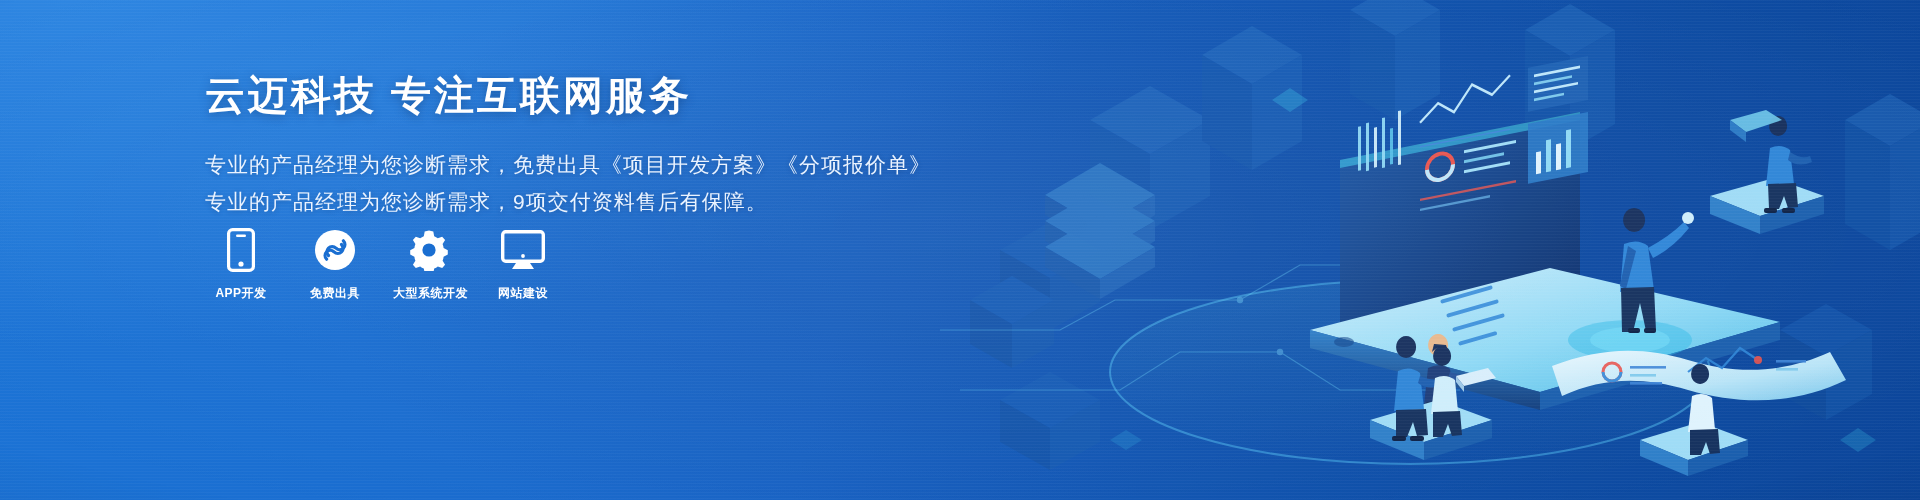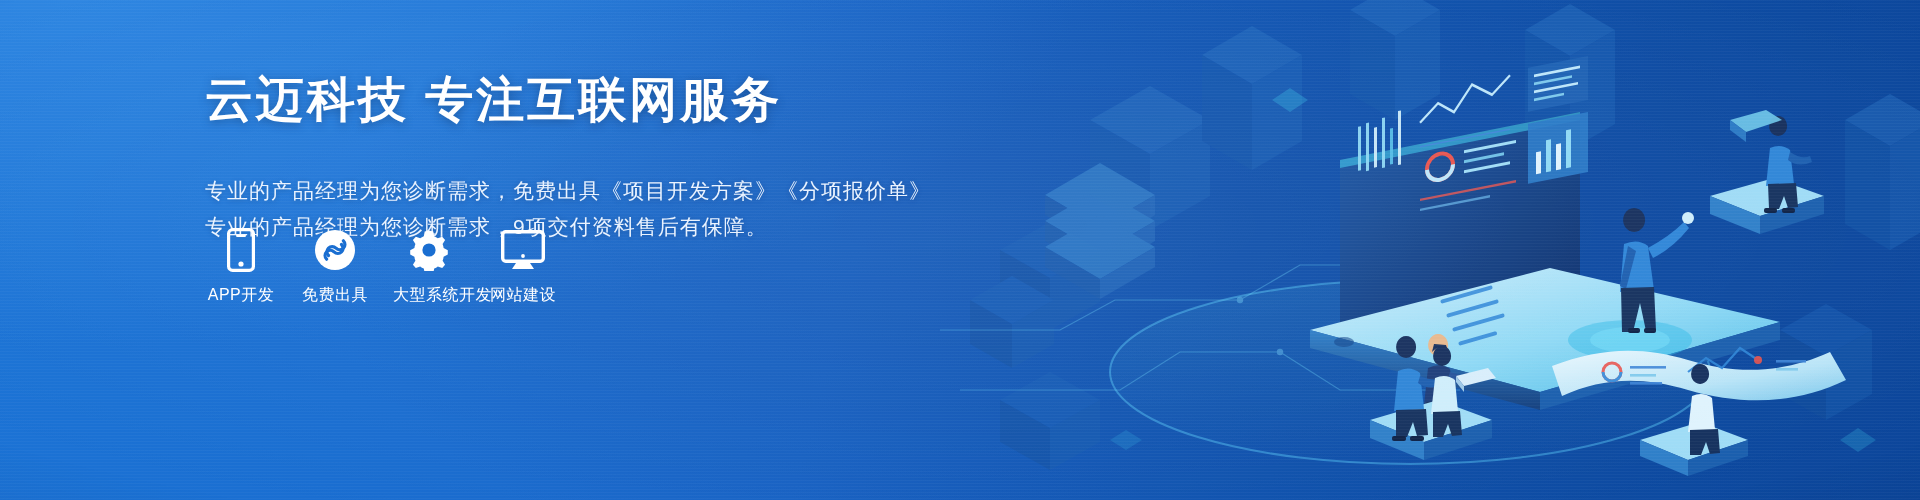--- a/index.html
+++ b/index.html
@@ -28,43 +28,43 @@
   #vignette{
     position:absolute; inset:0;
     background:radial-gradient(120% 120% at 50% 45%, rgba(255,255,255,.06) 0%, rgba(0,0,0,0) 55%, rgba(0,12,40,.20) 100%);
     pointer-events:none;
   }
 
   
   #copy { position:absolute; left:205px; top:72px; width:700px; }
 
   #headline{
-    font-size:48px; font-weight:bold; color:#ffffff;
+    font-size:40px; font-weight:bold; color:#ffffff;
     letter-spacing:3px; line-height:1.18; white-space:nowrap;
     text-shadow:0 2px 10px rgba(2,28,70,.35);
   }
 
-  #sub { margin-top:44px; }
+  #sub { margin-top:28px; }
   .subline{
     font-size:21px; color:#eaf3ff; line-height:1.75;
     letter-spacing:1px; white-space:nowrap;
     text-shadow:0 1px 5px rgba(2,28,70,.28);
   }
 
   
   #services{ position:absolute; left:205px; top:228px; display:flex; align-items:flex-start; }
   .svc{ width:72px; text-align:center; margin-right:22px; }
   .svc-ico{
     height:44px; display:flex; align-items:center; justify-content:center;
     margin-bottom:13px;
   }
   .svc-ico svg{ display:block; }
   .svc-label{
-    font-size:16px; color:#ffffff; letter-spacing:.5px; white-space:nowrap;
-    font-weight:normal;
+    font-size:12px; color:#ffffff; letter-spacing:.5px; white-space:nowrap;
+    font-weight:bold;
   }
 
   
   #art{ position:absolute; right:0; top:0; width:980px; height:500px; }
   #art svg{ display:block; width:980px; height:500px; }
 </style>
 </head>
 <body>
 
 <div id="banner">

